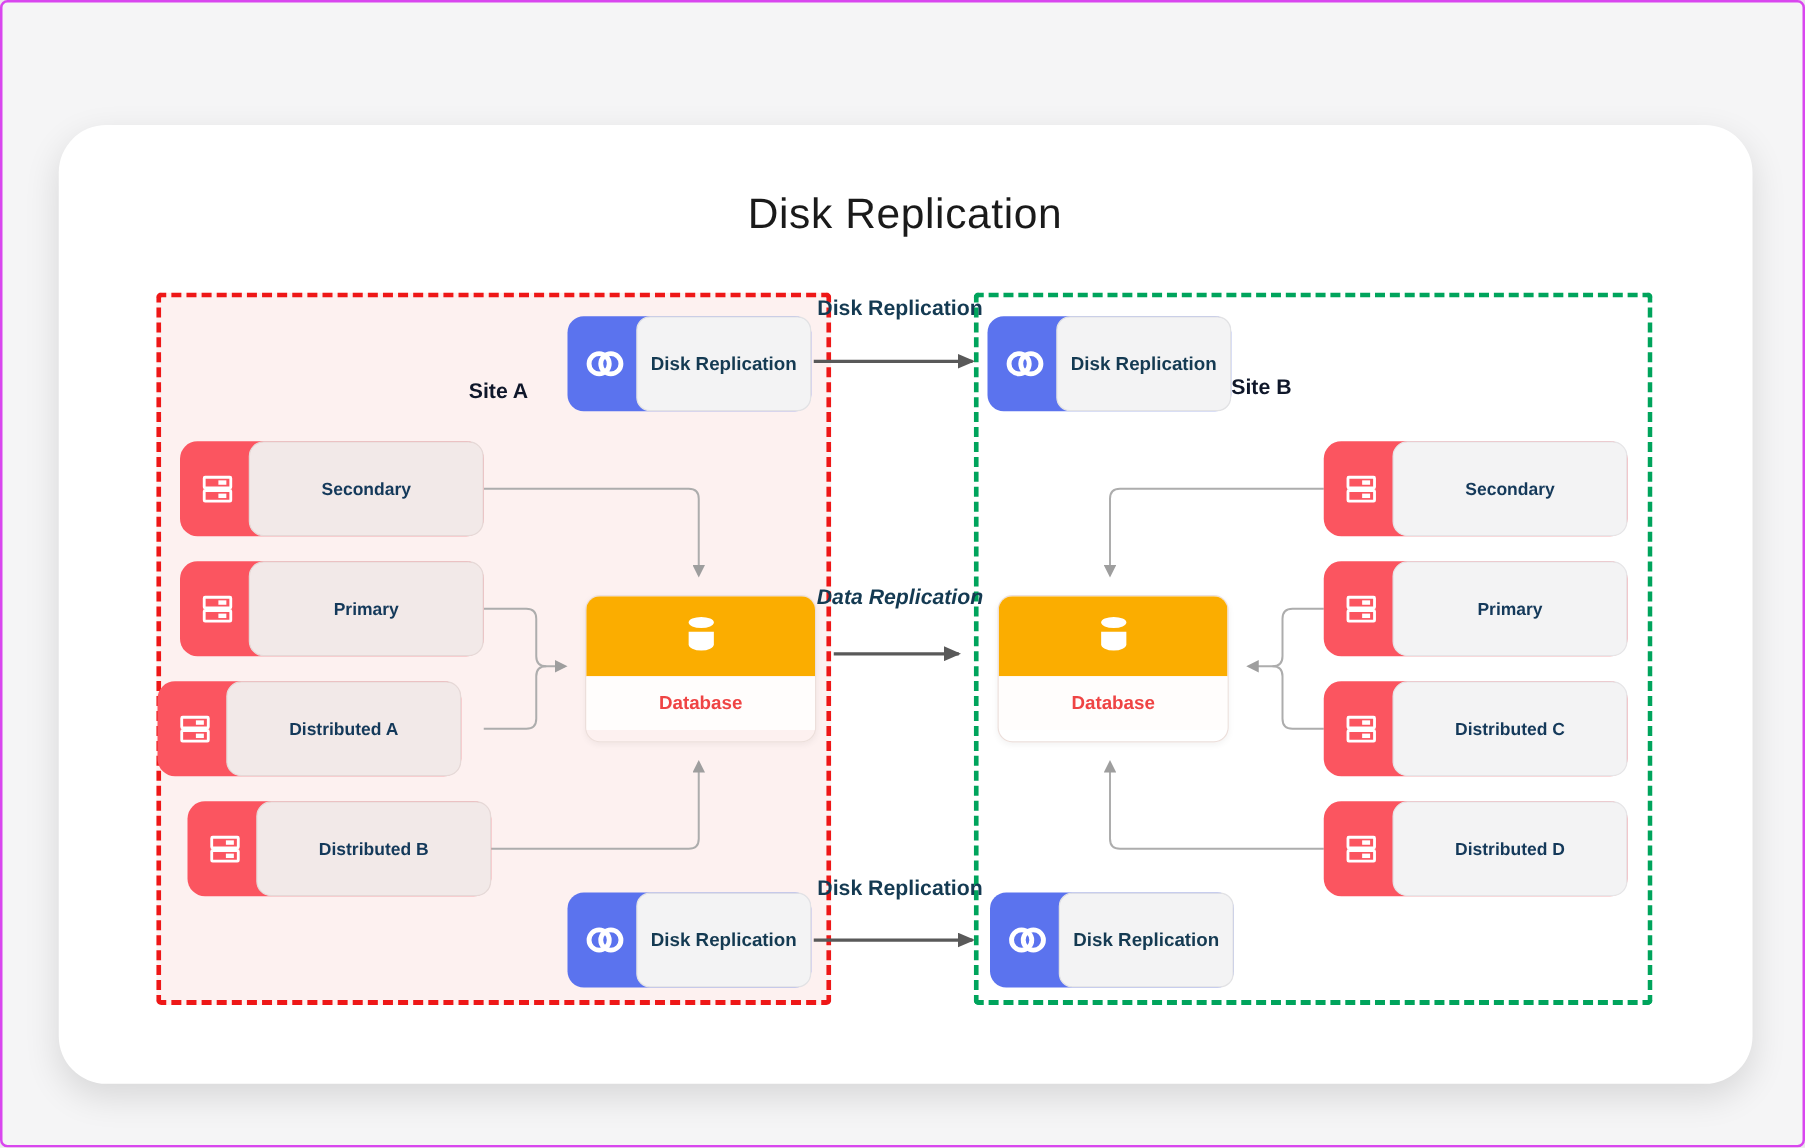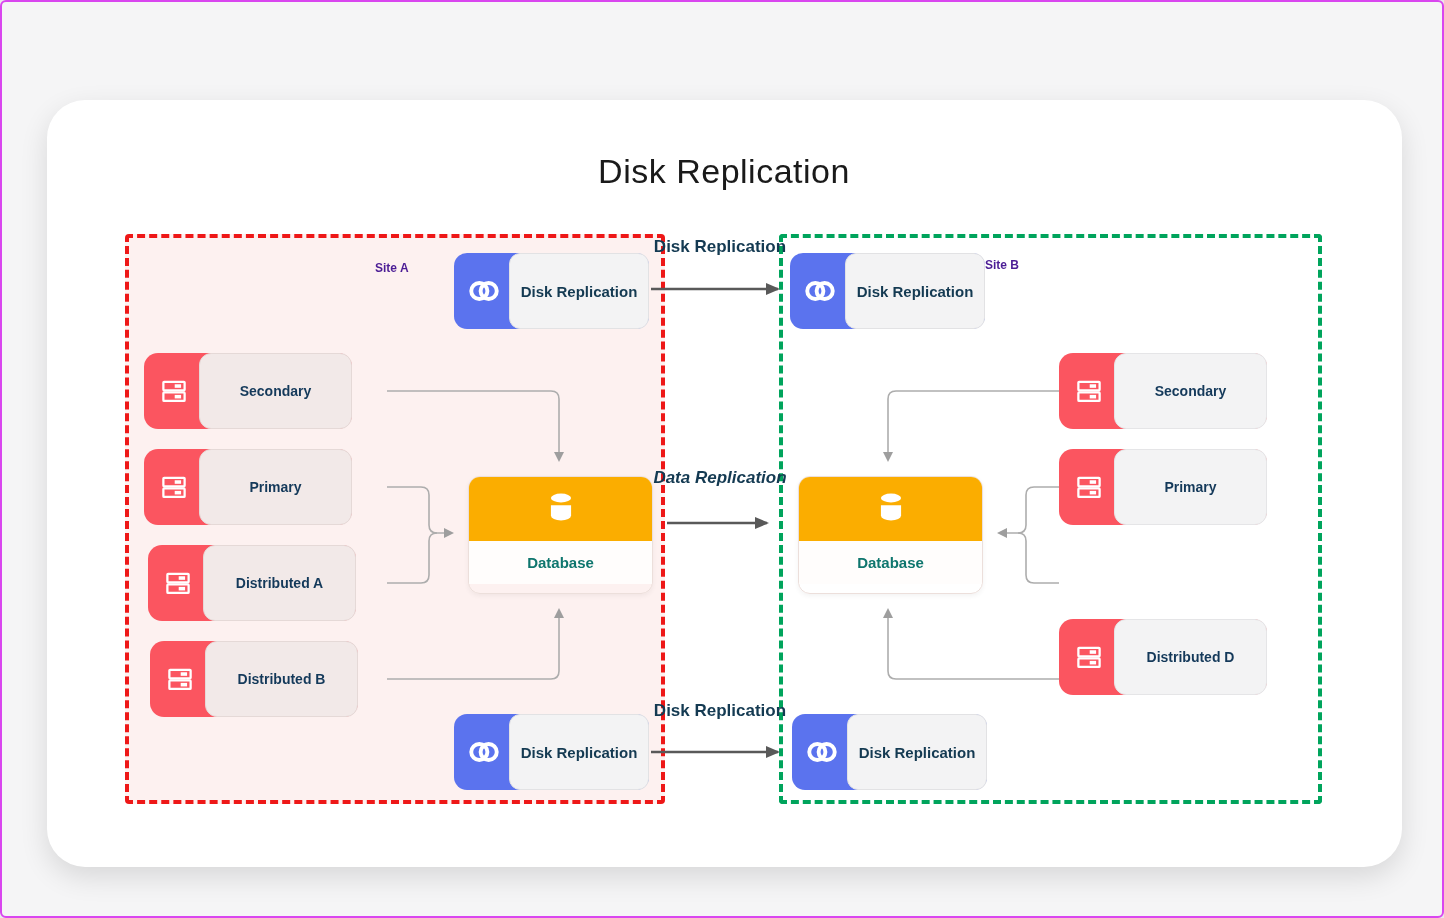--- a/index.html
+++ b/index.html
@@ -17,47 +17,47 @@
   .title {
     position:absolute; left:0; top:150px; width:1444px; text-align:center;
     font-size:34px; font-weight:500; color:#1a1a1a; letter-spacing:0.5px;
   }
   .site {
     position:absolute; top:232px; height:570px; border-radius:4px;
   }
   .site-a { left:123px; width:540px; border:4px dashed #ee1717; background:#fdf1f0; }
   .site-b { left:777px; width:543px; border:4px dashed #00a45c; background:transparent; }
   .site-label {
-    position:absolute; font-size:12px; font-weight:700; color:#4c1d95; white-space:nowrap;
+    position:absolute; font-size:17px; font-weight:700; color:#0f172a; white-space:nowrap;margin-top:42px;
   }
   svg.overlay { position:absolute; left:0; top:0; z-index:3; }
   .node { position:absolute; z-index:4; }
   
   .dr-node { width:195px; height:76px; background:#5b73ee; border-radius:13px; }
   .dr-icon { position:absolute; left:0; top:0; width:60px; height:76px;
              display:flex; align-items:center; justify-content:center; }
   .dr-body { position:absolute; left:55px; top:0; right:0; bottom:0;
              background:#f3f3f4; border:1px solid #e2e2e4; border-radius:11px;
              display:flex; align-items:center; justify-content:center;
              font-size:15px; font-weight:700; color:#143a52; }
   
-  .sv-node { width:208px; height:76px; background:#fb5560; border-radius:14px; }
+  .sv-node { width:243px; height:76px; background:#fb5560; border-radius:14px; }
   .sv-icon { position:absolute; left:0; top:0; width:60px; height:76px;
              display:flex; align-items:center; justify-content:center; }
   .sv-body { position:absolute; left:55px; top:0; right:0; bottom:0;
              border-radius:12px; display:flex; align-items:center; justify-content:center;
              font-size:14px; font-weight:700; color:#14395a; }
   .site-a-style .sv-body { background:#f2e9e8; border:1px solid #e5d9d7; }
   .site-b-style .sv-body { background:#f3f3f4; border:1px solid #e5e5e7; }
   
   .db-node { width:185px; height:118px; border-radius:12px; overflow:hidden;
              border:1px solid #ecdfdb; box-shadow:0 2px 5px rgba(0,0,0,0.05); }
   .db-top { height:64px; background:#fbad00; display:flex; align-items:center; justify-content:center; }
   .db-bottom { height:43px; background:#fffdfc; display:flex; align-items:center; justify-content:center;
-               font-size:15px; font-weight:700; color:#0f766e; }
+               font-size:15px; font-weight:700; color:#ef4444; }
   
   .flow-label {
     position:absolute; left:642px; width:152px; text-align:center; z-index:5;
     font-size:17px; font-weight:700; color:#143a52; line-height:24px;
   }
 </style>
 </head>
 <body>
 
 <div class="frame">
@@ -133,21 +133,21 @@
       <svg width="34" height="34" viewBox="0 0 48 48">
         <rect x="9" y="11" width="30" height="12" rx="1" fill="none" stroke="#ffffff" stroke-width="3.2"></rect>
         <rect x="9" y="26" width="30" height="12" rx="1" fill="none" stroke="#ffffff" stroke-width="3.2"></rect>
         <rect x="25" y="14.5" width="9" height="5" fill="#ffffff"></rect>
         <rect x="25" y="29.5" width="9" height="5" fill="#ffffff"></rect>
       </svg>
     </div>
     <div class="sv-body">Primary</div>
   </div>
 
-  <div class="node sv-node site-a-style" style="left:146px; top:543px;text-decoration:underline;">
+  <div class="node sv-node site-a-style" style="left:124px; top:543px;text-decoration:underline;">
     <div class="sv-icon">
       <svg width="34" height="34" viewBox="0 0 48 48">
         <rect x="9" y="11" width="30" height="12" rx="1" fill="none" stroke="#ffffff" stroke-width="3.2"></rect>
         <rect x="9" y="26" width="30" height="12" rx="1" fill="none" stroke="#ffffff" stroke-width="3.2"></rect>
         <rect x="25" y="14.5" width="9" height="5" fill="#ffffff"></rect>
         <rect x="25" y="29.5" width="9" height="5" fill="#ffffff"></rect>
       </svg>
     </div>
     <div class="sv-body">Distributed A</div>
   </div>
@@ -211,22 +211,33 @@
       <svg width="34" height="34" viewBox="0 0 48 48">
         <rect x="9" y="11" width="30" height="12" rx="1" fill="none" stroke="#ffffff" stroke-width="3.2"></rect>
         <rect x="9" y="26" width="30" height="12" rx="1" fill="none" stroke="#ffffff" stroke-width="3.2"></rect>
         <rect x="25" y="14.5" width="9" height="5" fill="#ffffff"></rect>
         <rect x="25" y="29.5" width="9" height="5" fill="#ffffff"></rect>
       </svg>
     </div>
     <div class="sv-body">Primary</div>
   </div>
 
-
-  <div class="node sv-node site-b-style" style="left:1057px; top:617px;">
+  <div class="node sv-node site-b-style" style="left:1057px; top:543px;">
+    <div class="sv-icon">
+      <svg width="34" height="34" viewBox="0 0 48 48">
+        <rect x="9" y="11" width="30" height="12" rx="1" fill="none" stroke="#ffffff" stroke-width="3.2"></rect>
+        <rect x="9" y="26" width="30" height="12" rx="1" fill="none" stroke="#ffffff" stroke-width="3.2"></rect>
+        <rect x="25" y="14.5" width="9" height="5" fill="#ffffff"></rect>
+        <rect x="25" y="29.5" width="9" height="5" fill="#ffffff"></rect>
+      </svg>
+    </div>
+    <div class="sv-body">Distributed C</div>
+  </div>
+
+  <div class="node sv-node site-b-style" style="left:1057px; top:639px;">
     <div class="sv-icon">
       <svg width="34" height="34" viewBox="0 0 48 48">
         <rect x="9" y="11" width="30" height="12" rx="1" fill="none" stroke="#ffffff" stroke-width="3.2"></rect>
         <rect x="9" y="26" width="30" height="12" rx="1" fill="none" stroke="#ffffff" stroke-width="3.2"></rect>
         <rect x="25" y="14.5" width="9" height="5" fill="#ffffff"></rect>
         <rect x="25" y="29.5" width="9" height="5" fill="#ffffff"></rect>
       </svg>
     </div>
     <div class="sv-body">Distributed D</div>
   </div>

